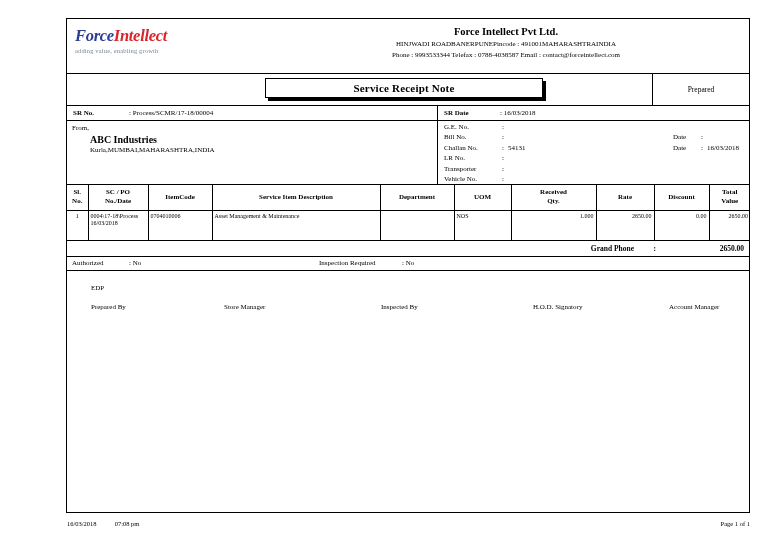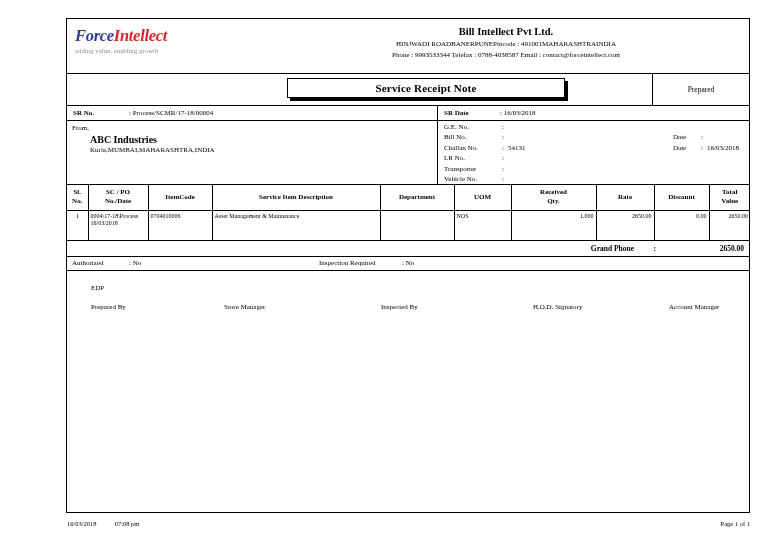--- a/index.html
+++ b/index.html
@@ -85,21 +85,20 @@
     height: 32px;
     border-bottom: 1px solid #000;
     box-sizing: border-box;
   }
   .title-box-wrap {
     position: absolute;
     left: 198px;
     top: 4px;
     width: 280px;
     height: 22px;
-    margin-left: 22px;
   }
   .title-box {
     position: absolute;
     left: 0; top: 0;
     width: 278px;
     height: 20px;
     border: 1.5px solid #000;
     background: #fff;
     box-sizing: border-box;
     display: flex;
@@ -321,21 +320,21 @@
 
 <div class="page">
   <div class="sheet">
 
     <div class="letterhead">
       <div class="logo-block">
         <div class="logo-word"><span class="logo-force">Force</span><span class="logo-intellect">Intellect</span></div>
         <div class="logo-tag">adding value, enabling growth</div>
       </div>
       <div class="company-block">
-        <div class="company-name">Bill Intellect Pvt Ltd.</div>
+        <div class="company-name">Force Intellect Pvt Ltd.</div>
         <div class="company-line">HINJWADI ROADBANERPUNEPincode : 491001MAHARASHTRAINDIA</div>
         <div class="company-line">Phone : 9993533344 Telefax : 0788-4038587 Email : contact@forceintellect.com</div>
       </div>
     </div>
 
     <div class="title-band">
       <div class="title-box-wrap">
         <div class="title-shadow"></div>
         <div class="title-box">
           <span class="title-text">Service Receipt Note</span>

